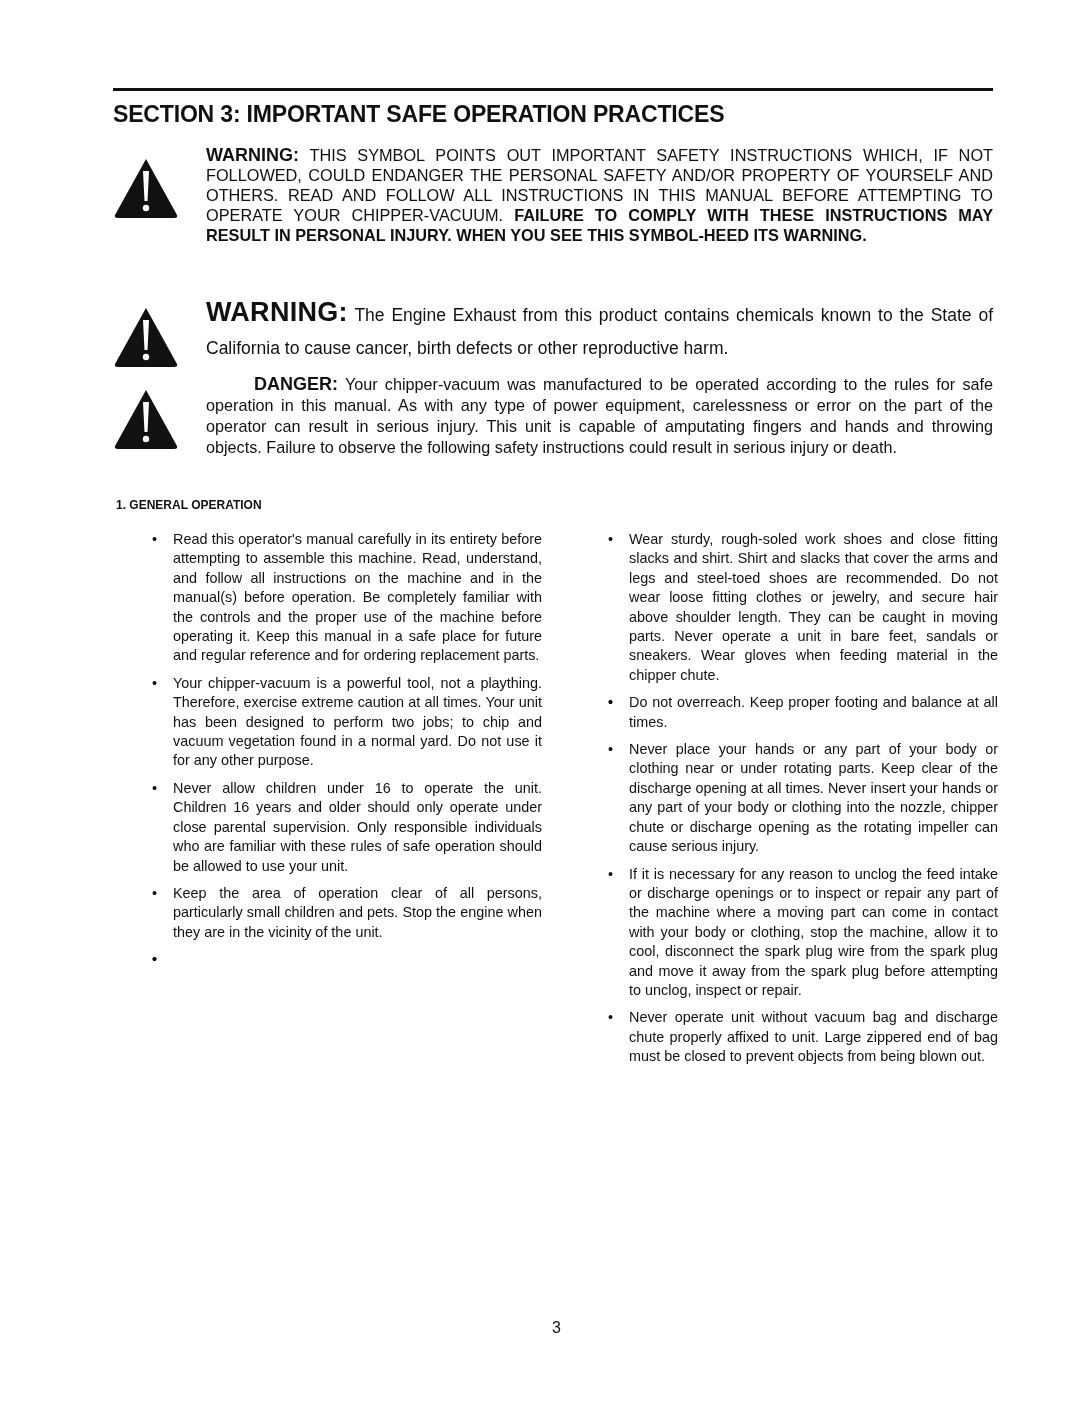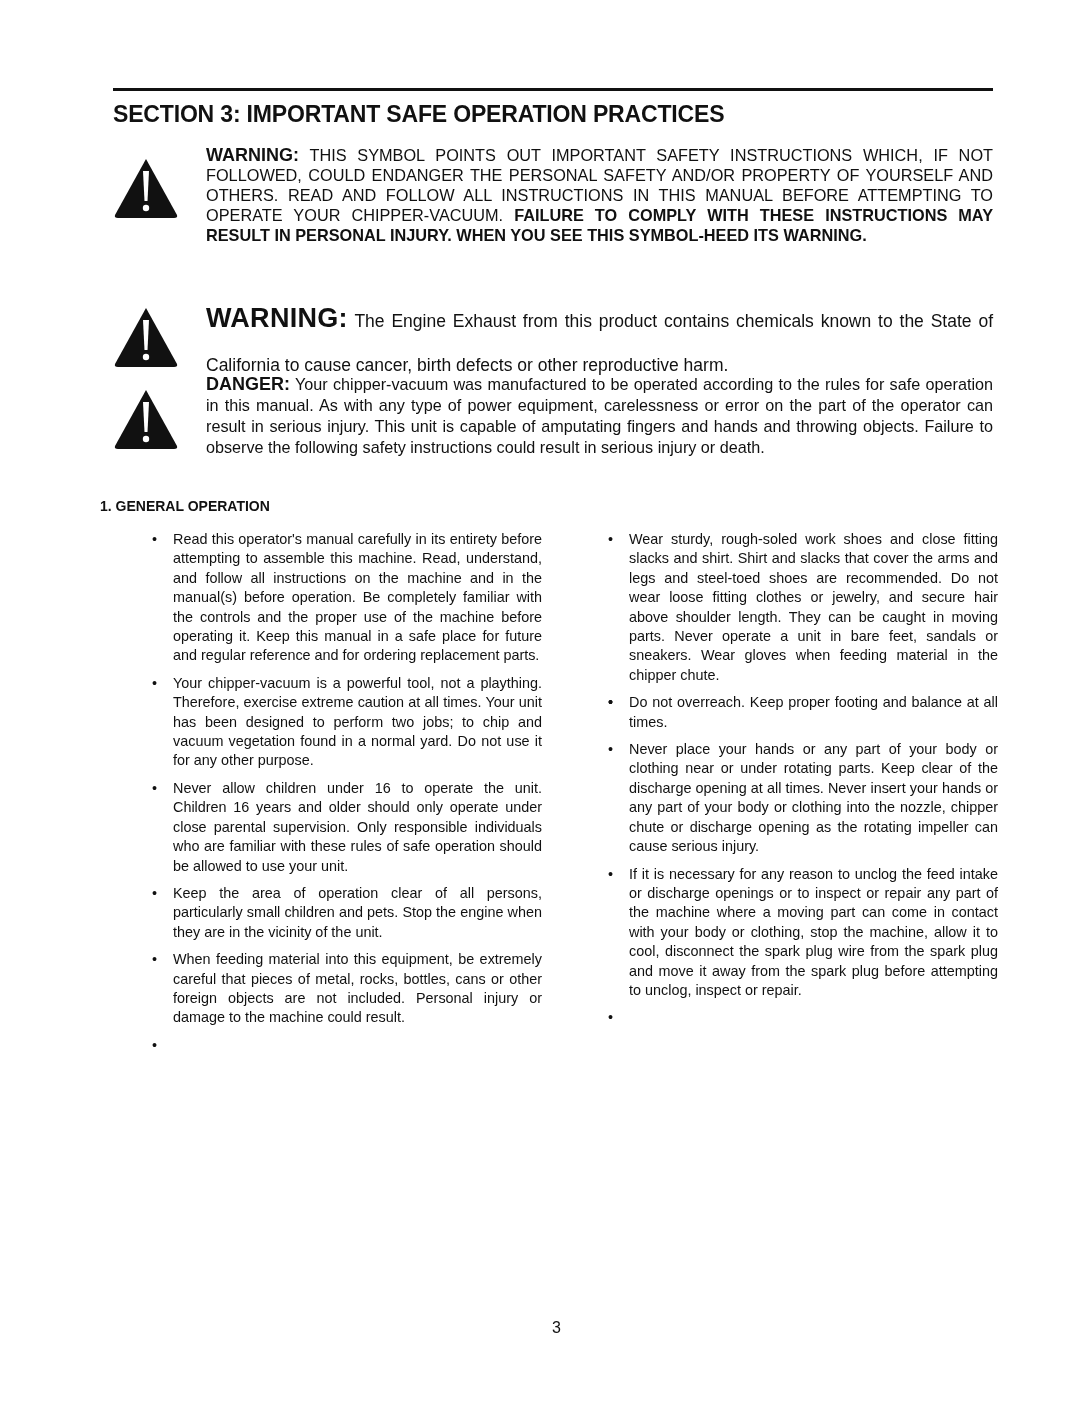--- a/index.html
+++ b/index.html
@@ -19,28 +19,28 @@
     .alert { position: absolute; left: 113px; width: 880px; }
     .alert .icon { position: absolute; left: 0; width: 66px; height: 62px; }
     .alert .body { margin-left: 93px; text-align: justify; }
     .alert1 { top: 145px; }
     .alert1 .icon { top: 12px; }
     .alert1 .body { font-size: 16.3px; line-height: 20px; text-transform: uppercase; }
     .alert1 .lead { font-weight: bold; font-size: 18px; }
     .alert1 .strong { font-weight: bold; }
     .alert2 { top: 296px; }
     .alert2 .icon { top: 10px; }
-    .alert2 .body { font-size: 17.5px; line-height: 44px; }
+    .alert2 .body { font-size: 17.5px; line-height: 33px; }
     .alert2 .lead { font-weight: bold; font-size: 27px; letter-spacing: 0.3px; }
     .alert3 { top: 374px; }
     .alert3 .icon { top: 14px; }
     .alert3 .body { font-size: 16.2px; line-height: 21px; }
-    .alert3 .lead { font-weight: bold; font-size: 18px; }
+    .alert3 .lead { font-weight: bold; font-size: 18px; margin-left: 48px; }
     .subhead {
-      position: absolute; left: 100px; top: 498px; font-weight: bold; font-size: 14px; white-space: nowrap;
+      position: absolute; left: 116px; top: 498px; font-weight: bold; font-size: 12px; white-space: nowrap;
     }
     .col { position: absolute; width: 395px; }
     .col.left { left: 147px; top: 530px; }
     .col.right { left: 603px; top: 530px; }
     .col ul { list-style: none; margin: 0; padding: 0; }
     .col li {
       position: relative; padding-left: 26px; font-size: 14.4px; line-height: 19.4px;
       text-align: justify; margin-bottom: 8px;
     }
     .col li .bullet { position: absolute; left: 5px; top: 0; }
@@ -88,29 +88,29 @@
 </div>
 
 <div class="subhead">1.  GENERAL OPERATION</div>
 
 <div class="col left">
   <ul>
     <li><span class="bullet">•</span><span>Read this operator's manual carefully in its entirety before attempting to assemble this machine. Read, understand, and follow all instructions on the machine and in the manual(s) before operation. Be completely familiar with the controls and the proper use of the machine before operating it. Keep this manual in a safe place for future and regular reference and for ordering replacement parts.</span></li>
     <li><span class="bullet">•</span><span>Your chipper-vacuum is a powerful tool, not a plaything. Therefore, exercise extreme caution at all times. Your unit has been designed to perform two jobs; to chip and vacuum vegetation found in a normal yard. Do not use it for any other purpose.</span></li>
     <li><span class="bullet">•</span><span>Never allow children under 16 to operate the unit. Children 16 years and older should only operate under close parental supervision. Only responsible individuals who are familiar with these rules of safe operation should be allowed to use your unit.</span></li>
     <li><span class="bullet">•</span><span>Keep the area of operation clear of all persons, particularly small children and pets. Stop the engine when they are in the vicinity of the unit.</span></li>
-    <li><span class="bullet">•</span><span>When feeding material into this equipment, be extremely careful that pieces of metal, rocks, bottles, cans or other foreign objects are not included. Personal injury or damage to the machine could result.</span></li>
+    <li><span class="bullet">•</span></li>
     <li><span class="bullet">•</span></li>
   </ul>
 </div>
 
 <div class="col right">
   <ul>
     <li><span class="bullet">•</span><span>Wear sturdy, rough-soled work shoes and close fitting slacks and shirt. Shirt and slacks that cover the arms and legs and steel-toed shoes are recommended. Do not wear loose fitting clothes or jewelry, and secure hair above shoulder length. They can be caught in moving parts. Never operate a unit in bare feet, sandals or sneakers. Wear gloves when feeding material in the chipper chute.</span></li>
     <li><span class="bullet">•</span></li>
     <li><span class="bullet">•</span><span>Do not overreach. Keep proper footing and balance at all times.</span></li>
     <li><span class="bullet">•</span><span>Never place your hands or any part of your body or clothing near or under rotating parts. Keep clear of the discharge opening at all times.  Never insert your hands or any part of your body or clothing into the nozzle, chipper chute or discharge opening as the rotating impeller can cause serious injury.</span></li>
     <li><span class="bullet">•</span><span>If it is necessary for any reason to unclog the feed intake or discharge openings or to inspect or repair any part of the machine where a moving part can come in contact with your body or clothing, stop the machine, allow it to cool, disconnect the spark plug wire from the spark plug and move it away from the spark plug before attempting to unclog, inspect or repair.</span></li>
-    <li><span class="bullet">•</span></li>
+    <li><span class="bullet">•</span><span>Never operate unit without vacuum bag and discharge chute properly affixed to unit. Large zippered end of bag must be closed to prevent objects from being blown out.</span></li>
   </ul>
 </div>
 
 <div class="page-number">3</div>
 
 </body></html>

